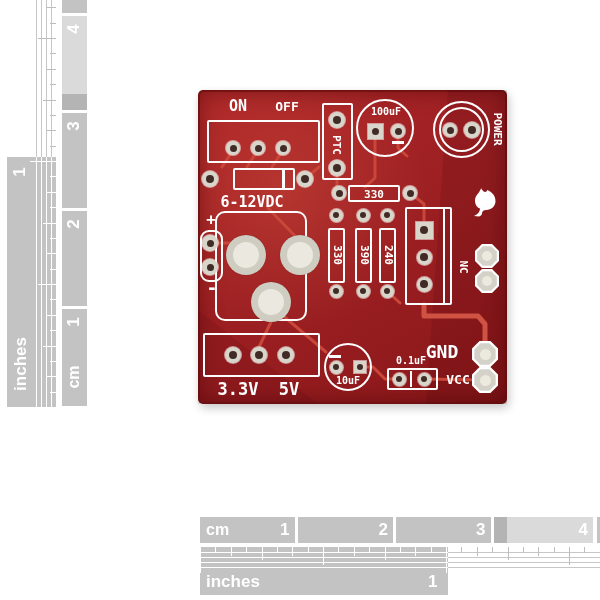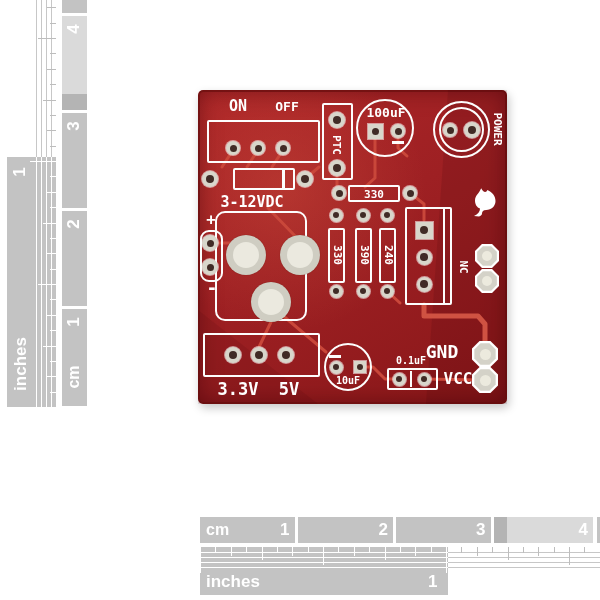--- a/index.html
+++ b/index.html
@@ -322,30 +322,30 @@
         <div class="bore" style="width:11px;height:11px"></div>
       </div>
     </div>
     <div class="octo" style="left:472px;top:367px;width:26px;height:26px">
       <div class="metal" style="">
         <div class="bore" style="width:11px;height:11px"></div>
       </div>
     </div>
     <div class="silk" style="left:238px;top:106px;font-size:15px">ON</div>
     <div class="silk" style="left:287px;top:106px;font-size:13px">OFF</div>
-    <div class="silk" style="left:252px;top:202px;font-size:15px">3-12VDC</div>
+    <div class="silk" style="left:252px;top:202px;font-size:15px">6-12VDC</div>
     <div class="silk" style="left:211px;top:220px;font-size:16px">+</div>
     <div class="silk" style="left:212px;top:288px;font-size:18px">-</div>
     <div class="silk vsilk" style="left:336px;top:145px;font-size:11px">PTC</div>
-    <div class="silk" style="left:386px;top:112px;font-size:13px">100uF</div>
+    <div class="silk" style="left:386px;top:112px;font-size:10px">100uF</div>
     <div class="silk" style="left:374px;top:194px;font-size:11px">330</div>
     <div class="silk vsilk" style="left:337px;top:255px;font-size:11px">330</div>
     <div class="silk vsilk" style="left:364px;top:255px;font-size:11px">390</div>
     <div class="silk vsilk" style="left:388px;top:255px;font-size:11px">240</div>
     <div class="silk vsilk" style="left:497px;top:129px;font-size:11px">POWER</div>
     <div class="silk vsilk" style="left:463px;top:267px;font-size:11px">NC</div>
     <div class="silk" style="left:238px;top:389px;font-size:17px">3.3V</div>
     <div class="silk" style="left:289px;top:389px;font-size:17px">5V</div>
     <div class="silk" style="left:348px;top:381px;font-size:10px">10uF</div>
     <div class="silk" style="left:411px;top:361px;font-size:10px">0.1uF</div>
     <div class="silk" style="left:442px;top:352px;font-size:18px">GND</div>
-    <div class="silk" style="left:458px;top:379px;font-size:16px">VCC</div>
+    <div class="silk" style="left:458px;top:379px;font-size:13px">VCC</div>
   </div>
 
 </body></html>

